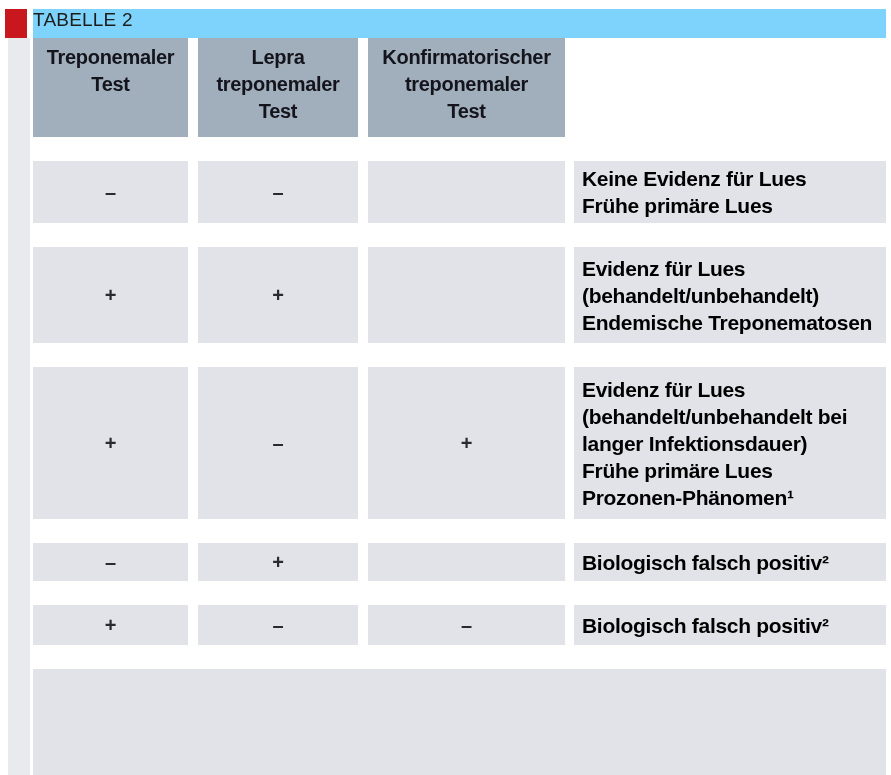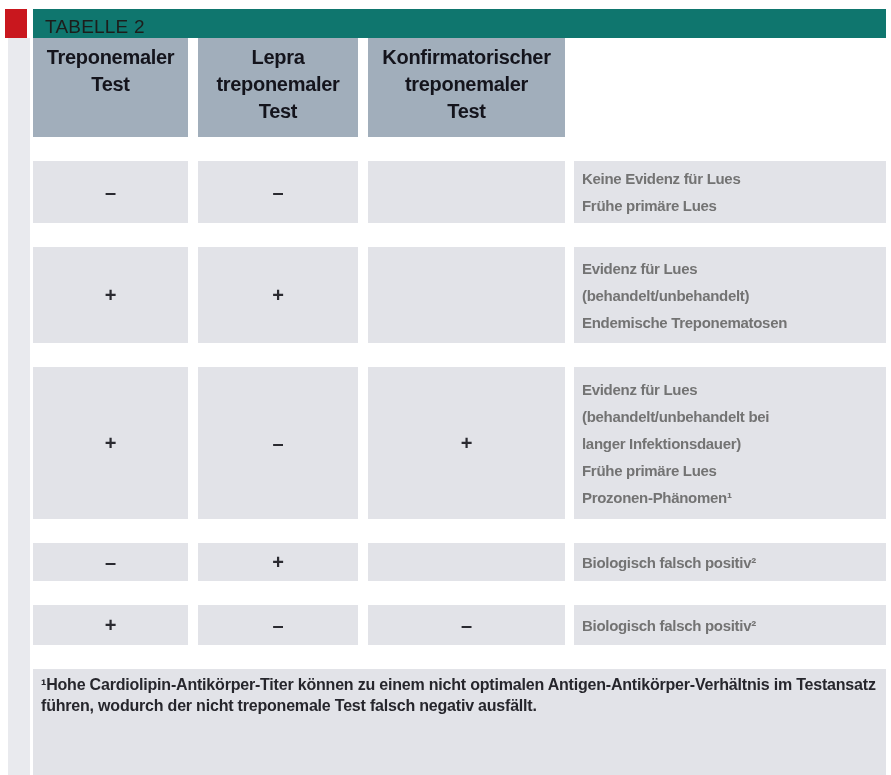--- a/index.html
+++ b/index.html
@@ -9,22 +9,22 @@
     color: #1c1c1c;
     -webkit-font-smoothing: antialiased;
     overflow: hidden;
   }
   .page { position: relative; width: 891px; height: 775px; }
 
   
   .top-row { display: flex; align-items: stretch; margin: 9px 5px 0 5px; height: 29px; }
   .red-square { width: 22px; height: 29px; background: var(--red); flex: 0 0 auto; }
   .label-bar {
-    flex: 1; margin-left: 6px; background: #0f766e;
-    display: flex; align-items: flex-end; padding-left: 12px;
+    flex: 1; margin-left: 6px; background: #7dd3fc;
+    display: flex; align-items: flex-start; 
     font-size: 19px; letter-spacing: 0.2px; color: #1d1d1b;
   }
   .subtitle {
     margin: 9px 0 7px 33px;
     font-size: 20px; font-weight: bold; letter-spacing: -0.2px; color: #111;
   }
 
   
   .table-grid {
     display: grid;
@@ -49,22 +49,22 @@
   }
   .sign {
     background: #e2e3e8;
     display: flex; align-items: center; justify-content: center;
     font-size: 20px; color: #2a2a30;
   }
   .meaning {
     background: #e2e3e8;
     display: flex; align-items: center;
     padding: 0 8px 0 8px;
-    font-size: 15px; line-height: 27px; letter-spacing: -0.3px;
-    white-space: pre-line; color: #737373;
+    font-size: 21px; line-height: 27px; letter-spacing: -0.3px;
+    white-space: pre-line; color: #000000;
   }
   .footnote-block {
     grid-column: 3 / 10; grid-row: 7;
     background: #e2e3e8;
     padding: 5px 8px 0 8px;
     font-size: 16px; line-height: 21px; letter-spacing: -0.2px; color: #26262c;
   }
   .footnote-block p { margin: 0; }
 
   .bottom-bar { width: 891px; height: 10px; background: var(--red); margin-top: 4px; }
@@ -122,18 +122,17 @@
     <div class="sign c2 r4">+</div>
     <div class="sign c3 r4"></div>
     <div class="meaning c4 r4">Biologisch falsch positiv²</div>
 
     <div class="sign c1 r5">+</div>
     <div class="sign c2 r5">–</div>
     <div class="sign c3 r5">–</div>
     <div class="meaning c4 r5">Biologisch falsch positiv²</div>
 
     <div class="footnote-block">
-      <p>¹Hohe Cardiolipin-Antikörper-Titer können zu einem nicht optimalen Antigen-Antikörper-Verhältnis im Testansatz führen, wodurch der nicht treponemale Test falsch negativ ausfällt.</p>
     </div>
   </div>
 
   <div class="bottom-bar"></div>
 </div>
 
 </body></html>

